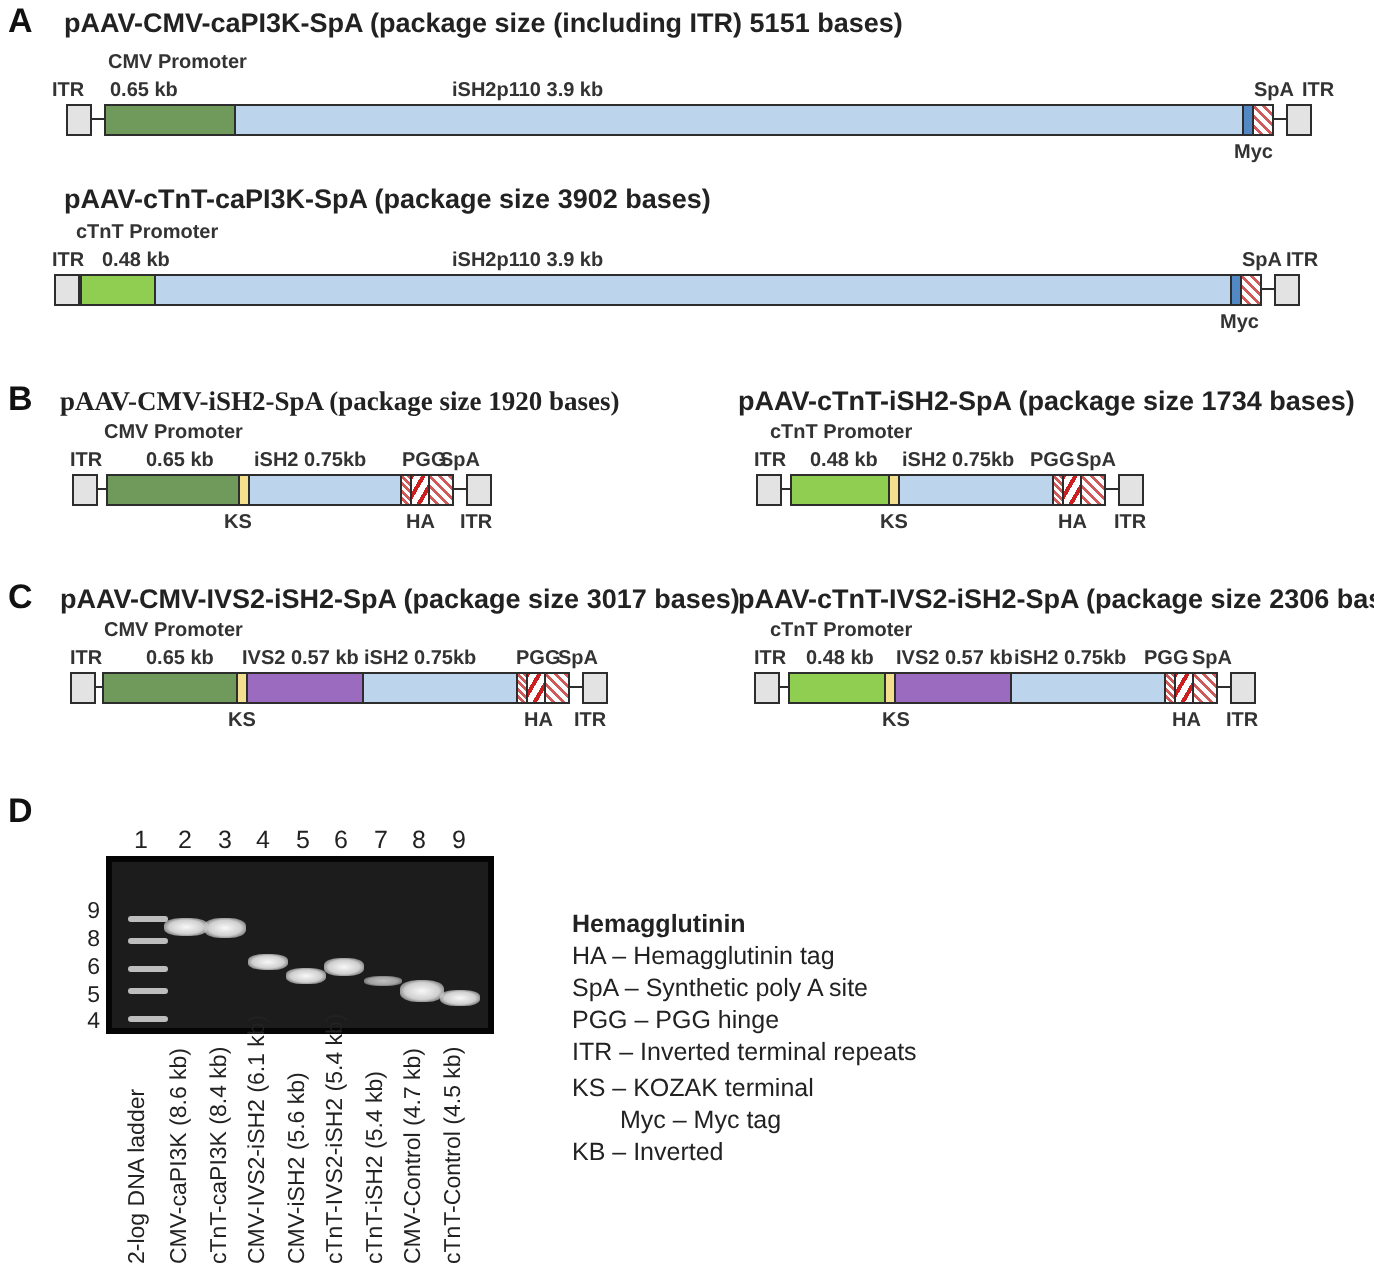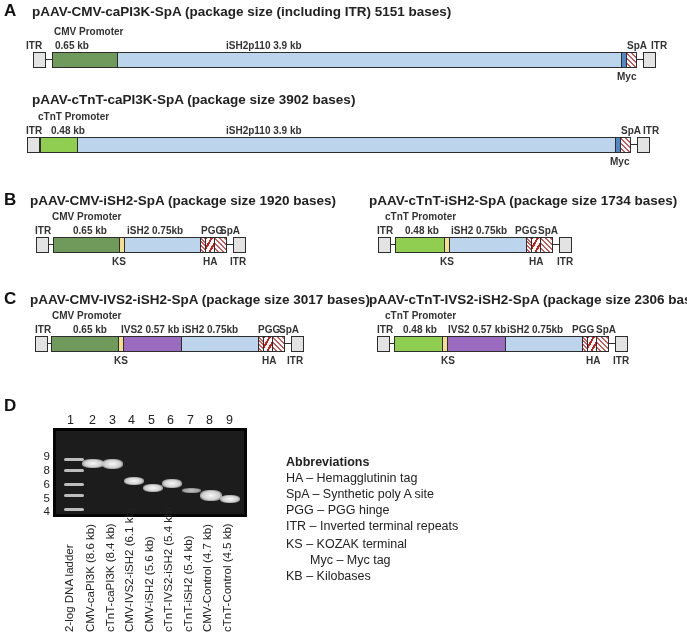--- a/index.html
+++ b/index.html
@@ -77,21 +77,21 @@
   <div class="seg myc" style="left:615px;top:137px;width:6px;height:16px;" data-name="myc-tag-block"></div>
   <div class="seg spa" style="left:620px;top:137px;width:11px;height:16px;" data-name="spa-block"></div>
   <div class="line" style="left:631px;top:144px;width:6px;" data-name="connector"></div>
   <div class="seg itr" style="left:637px;top:137px;width:13px;height:16px;" data-name="itr-right-block"></div>
   <div class="abs lbl" style="left:610px;top:156px;" data-name="myc-label">Myc</div>
 </div>
 
 <div class="abs panel-letter" style="left:4px;top:190px;" data-name="panel-letter-b">B</div>
 
 <div data-name="construct-cmv-ish2">
-  <div class="abs title" style="left:30px;top:193px;" data-name="construct-title">pAAV-CMV-iSH2-SpA (package size 1920 bases)</div>
+  <div class="abs title" style="left:30px;top:193px;font-family:Liberation Serif, serif;" data-name="construct-title">pAAV-CMV-iSH2-SpA (package size 1920 bases)</div>
   <div class="abs lbl" style="left:52px;top:211px;" data-name="promoter-label">CMV Promoter</div>
   <div class="abs lbl" style="left:35px;top:225px;" data-name="itr-left-label">ITR</div>
   <div class="abs lbl" style="left:73px;top:225px;" data-name="promoter-size-label">0.65 kb</div>
   <div class="abs lbl" style="left:127px;top:225px;" data-name="insert-label">iSH2 0.75kb</div>
   <div class="abs lbl" style="left:201px;top:225px;" data-name="pgg-label">PGG</div>
   <div class="abs lbl" style="left:220px;top:225px;" data-name="spa-label">SpA</div>
   <div class="seg itr" style="left:36px;top:237px;width:13px;height:16px;" data-name="itr-left-block"></div>
   <div class="line" style="left:49px;top:244px;width:5px;" data-name="connector"></div>
   <div class="seg cmv" style="left:53px;top:237px;width:67px;height:16px;" data-name="cmv-promoter-block"></div>
   <div class="seg ks" style="left:119px;top:237px;width:6px;height:16px;" data-name="kozak-block"></div>
@@ -226,21 +226,21 @@
   <div class="vlabel" style="left:104px;top:632px;" data-name="lane-label">cTnT-caPI3K (8.4 kb)</div>
   <div class="vlabel" style="left:123px;top:632px;" data-name="lane-label">CMV-IVS2-iSH2 (6.1 kb)</div>
   <div class="vlabel" style="left:143px;top:632px;" data-name="lane-label">CMV-iSH2 (5.6 kb)</div>
   <div class="vlabel" style="left:162px;top:632px;" data-name="lane-label">cTnT-IVS2-iSH2 (5.4 kb)</div>
   <div class="vlabel" style="left:182px;top:632px;" data-name="lane-label">cTnT-iSH2 (5.4 kb)</div>
   <div class="vlabel" style="left:201px;top:632px;" data-name="lane-label">CMV-Control (4.7 kb)</div>
   <div class="vlabel" style="left:221px;top:632px;" data-name="lane-label">cTnT-Control (4.5 kb)</div>
 </div>
 
 <div data-name="abbreviations-legend">
-  <div class="abs abbr-title" style="left:286px;top:455px;" data-name="abbreviations-title">Abbreviations</div>
+  <div class="abs abbr-title" style="left:286px;top:455px;" data-name="abbreviations-title">Hemagglutinin</div>
   <div class="abs abbr-item" style="left:286px;top:471px;" data-name="abbreviation-item">HA – Hemagglutinin tag</div>
   <div class="abs abbr-item" style="left:286px;top:487px;" data-name="abbreviation-item">SpA – Synthetic poly A site</div>
   <div class="abs abbr-item" style="left:286px;top:503px;" data-name="abbreviation-item">PGG – PGG hinge</div>
   <div class="abs abbr-item" style="left:286px;top:519px;" data-name="abbreviation-item">ITR – Inverted terminal repeats</div>
   <div class="abs abbr-item" style="left:286px;top:537px;" data-name="abbreviation-item">KS – KOZAK terminal</div>
   <div class="abs abbr-item" style="left:286px;top:553px;margin-left:24px;" data-name="abbreviation-item">Myc – Myc tag</div>
-  <div class="abs abbr-item" style="left:286px;top:569px;" data-name="abbreviation-item">KB – Kilobases</div>
+  <div class="abs abbr-item" style="left:286px;top:569px;" data-name="abbreviation-item">KB – Inverted</div>
 </div>
 
 </body></html>

